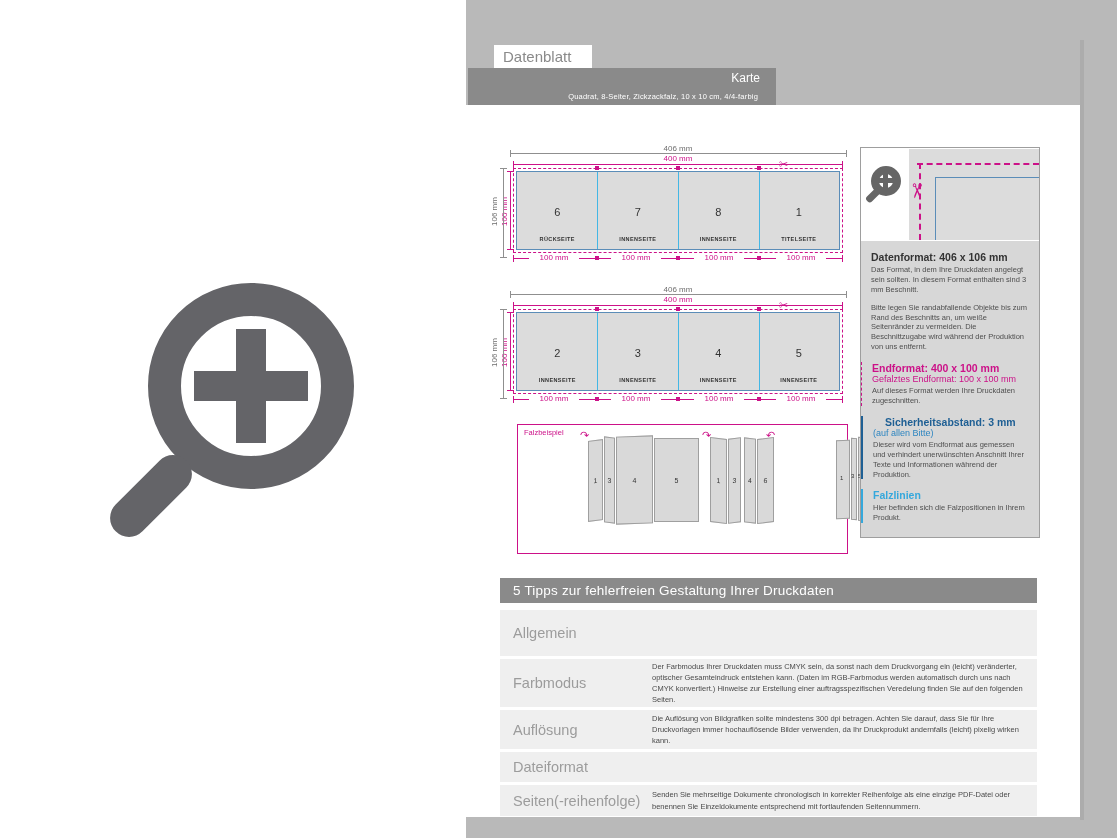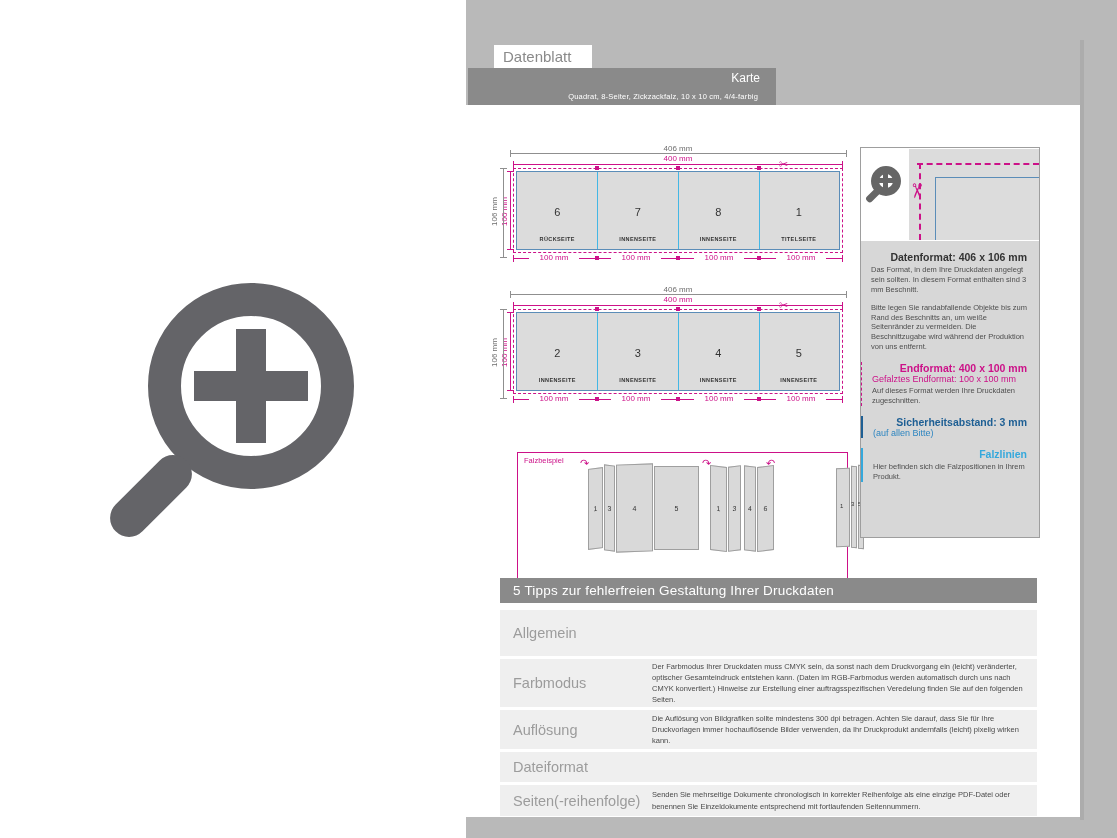--- a/index.html
+++ b/index.html
@@ -46,39 +46,39 @@
   .panel { flex:1; position:relative; }
   .panel .num { position:absolute; top:34px; width:100%; text-align:center; font-size:11px; color:#333; }
   .panel .plabel { position:absolute; bottom:7px; width:100%; text-align:center; font-size:5.5px;
                    font-weight:bold; color:#333; letter-spacing:.4px; }
   .fold { position:absolute; top:0; bottom:0; width:1px; background:#44b7e5; }
   .sq { position:absolute; width:4px; height:4px; background:#cc1188; }
   .blabel { position:absolute; width:50px; font-size:8px; color:#cc1188; text-align:center; background:#fff; }
   .scissors { position:absolute; color:#cc1188; }
 
   
-  .falzbox { position:absolute; left:517px; top:452px; width:331px; height:130px; border:1px solid #cc1188; background:#fff; }
+  .falzbox { position:absolute; left:517px; top:424px; width:331px; height:130px; border:1px solid #cc1188; background:#fff; }
   .falzbox .flabel { position:absolute; left:6px; top:3px; font-size:7.5px; color:#cc1188; }
   .fpanel { position:absolute; background:#d9d9d9; border:1px solid #9f9f9f; font-size:7px; color:#333;
             display:flex; align-items:center; justify-content:center; }
   .farrow { position:absolute; color:#cc1188; font-size:11px; }
   .fnum { position:absolute; font-size:6px; color:#333; }
 
   
   .sidebar { position:absolute; left:860px; top:147px; width:180px; height:391px; border:1px solid #9e9e9e; background:#fff; }
   .thumb { position:absolute; left:0; top:0; right:0; height:93px; background:#fff; overflow:hidden; }
   .thumb-art { position:absolute; left:48px; top:1px; width:130px; height:91px; background:#dcdcdc; }
   .mini-ring { position:absolute; left:10px; top:18px; width:30px; height:30px; border:8px solid #666;
                border-radius:50%; }
   .mini-plus-h { position:absolute; left:18px; top:30px; width:14px; height:5px; background:#666; }
   .mini-plus-v { position:absolute; left:22px; top:26px; width:5px; height:14px; background:#666; }
   .mini-handle { position:absolute; left:4px; top:44px; width:16px; height:7px; background:#666;
                  border-radius:3px; transform:rotate(-45deg); }
   .side-text { position:absolute; left:0; top:93px; right:0; bottom:0; background:#d7d7d7; padding:10px 12px; }
-  .sec-title { font-size:10.5px; font-weight:bold; color:#333;text-align:right; }
+  .sec-title { font-size:10.5px; font-weight:bold; color:#333; }
   .sec-p { font-size:7.5px; color:#4f4f4f; line-height:1.32; margin-top:2px; }
   .sec { margin-left:-12px; padding-left:10px; }
   .sec.end { margin-top:10px; border-left:1px dashed #cc1188; }
   .sec.end .sec-title { color:#cc1188; }
   .sec.end .sec-sub { font-size:9px; color:#cc1188; }
   .sec.safe { margin-top:10px; border-left:2px solid #1e5f94; }
   .sec.safe .sec-title { color:#1e5f94;margin-left:12px; }
   .sec.safe .sec-sub { font-size:9px; color:#2e86c1; }
   .sec.falz { margin-top:10px; border-left:2px solid #35a8dc; }
   .sec.falz .sec-title { color:#35a8dc; }
@@ -271,20 +271,21 @@
         <div class="sec-p" style="margin-top:8px;">Bitte legen Sie randabfallende Objekte bis zum Rand des Beschnitts an, um weiße Seitenränder zu vermeiden. Die Beschnittzugabe wird während der Produktion von uns entfernt.</div>
       </div>
       <div class="sec end">
         <div class="sec-title">Endformat: 400 x 100 mm</div>
         <div class="sec-sub">Gefalztes Endformat: 100 x 100 mm</div>
         <div class="sec-p">Auf dieses Format werden Ihre Druckdaten zugeschnitten.</div>
       </div>
       <div class="sec safe">
         <div class="sec-title">Sicherheitsabstand: 3 mm</div>
         <div class="sec-sub">(auf allen Bitte)</div>
+        <div class="sec-p">Dieser wird vom Endformat aus gemessen und verhindert unerwünschten Anschnitt Ihrer Texte und Informationen während der Produktion.</div>
       </div>
       <div class="sec falz">
         <div class="sec-title">Falzlinien</div>
         <div class="sec-p">Hier befinden sich die Falzpositionen in Ihrem Produkt.</div>
       </div>
     </div>
   </div>
 
   <div class="tips-header">5 Tipps zur fehlerfreien Gestaltung Ihrer Druckdaten</div>
 

